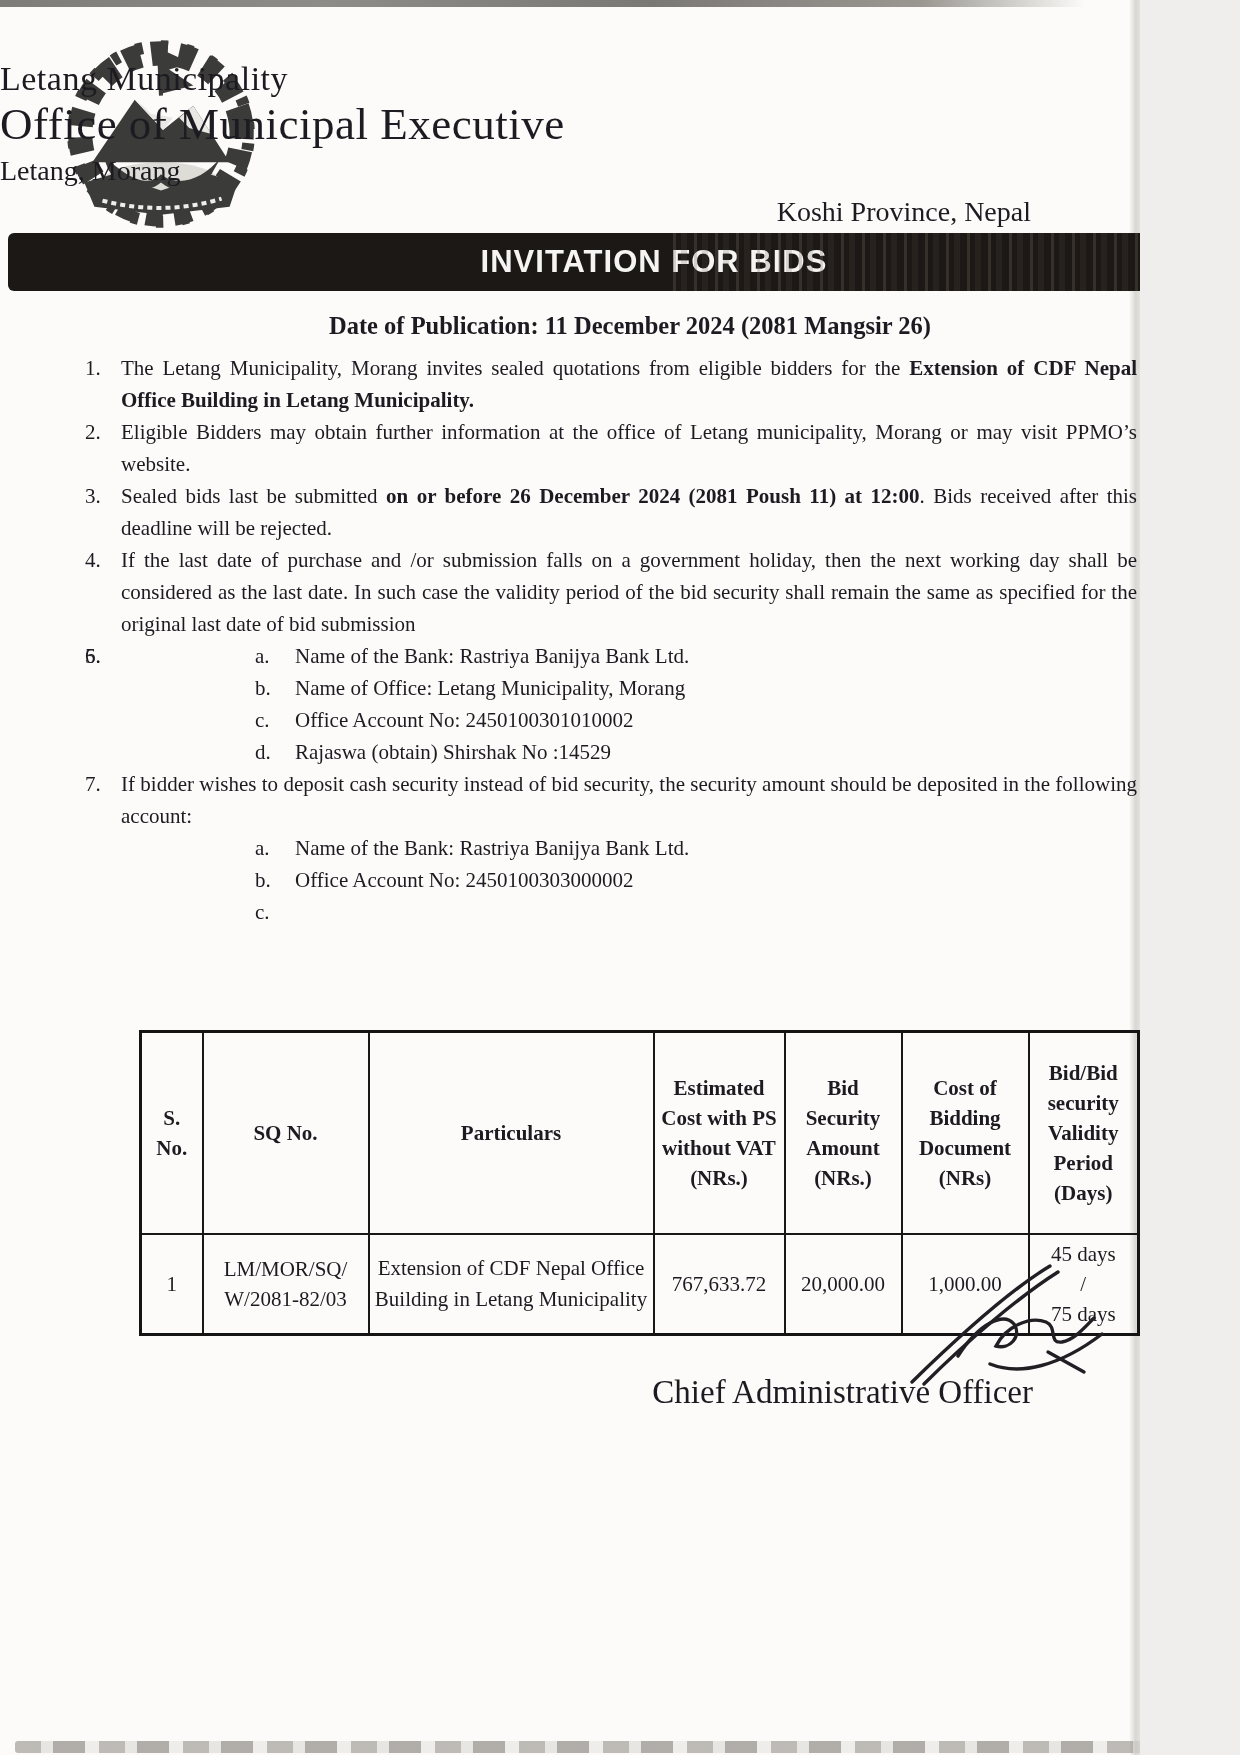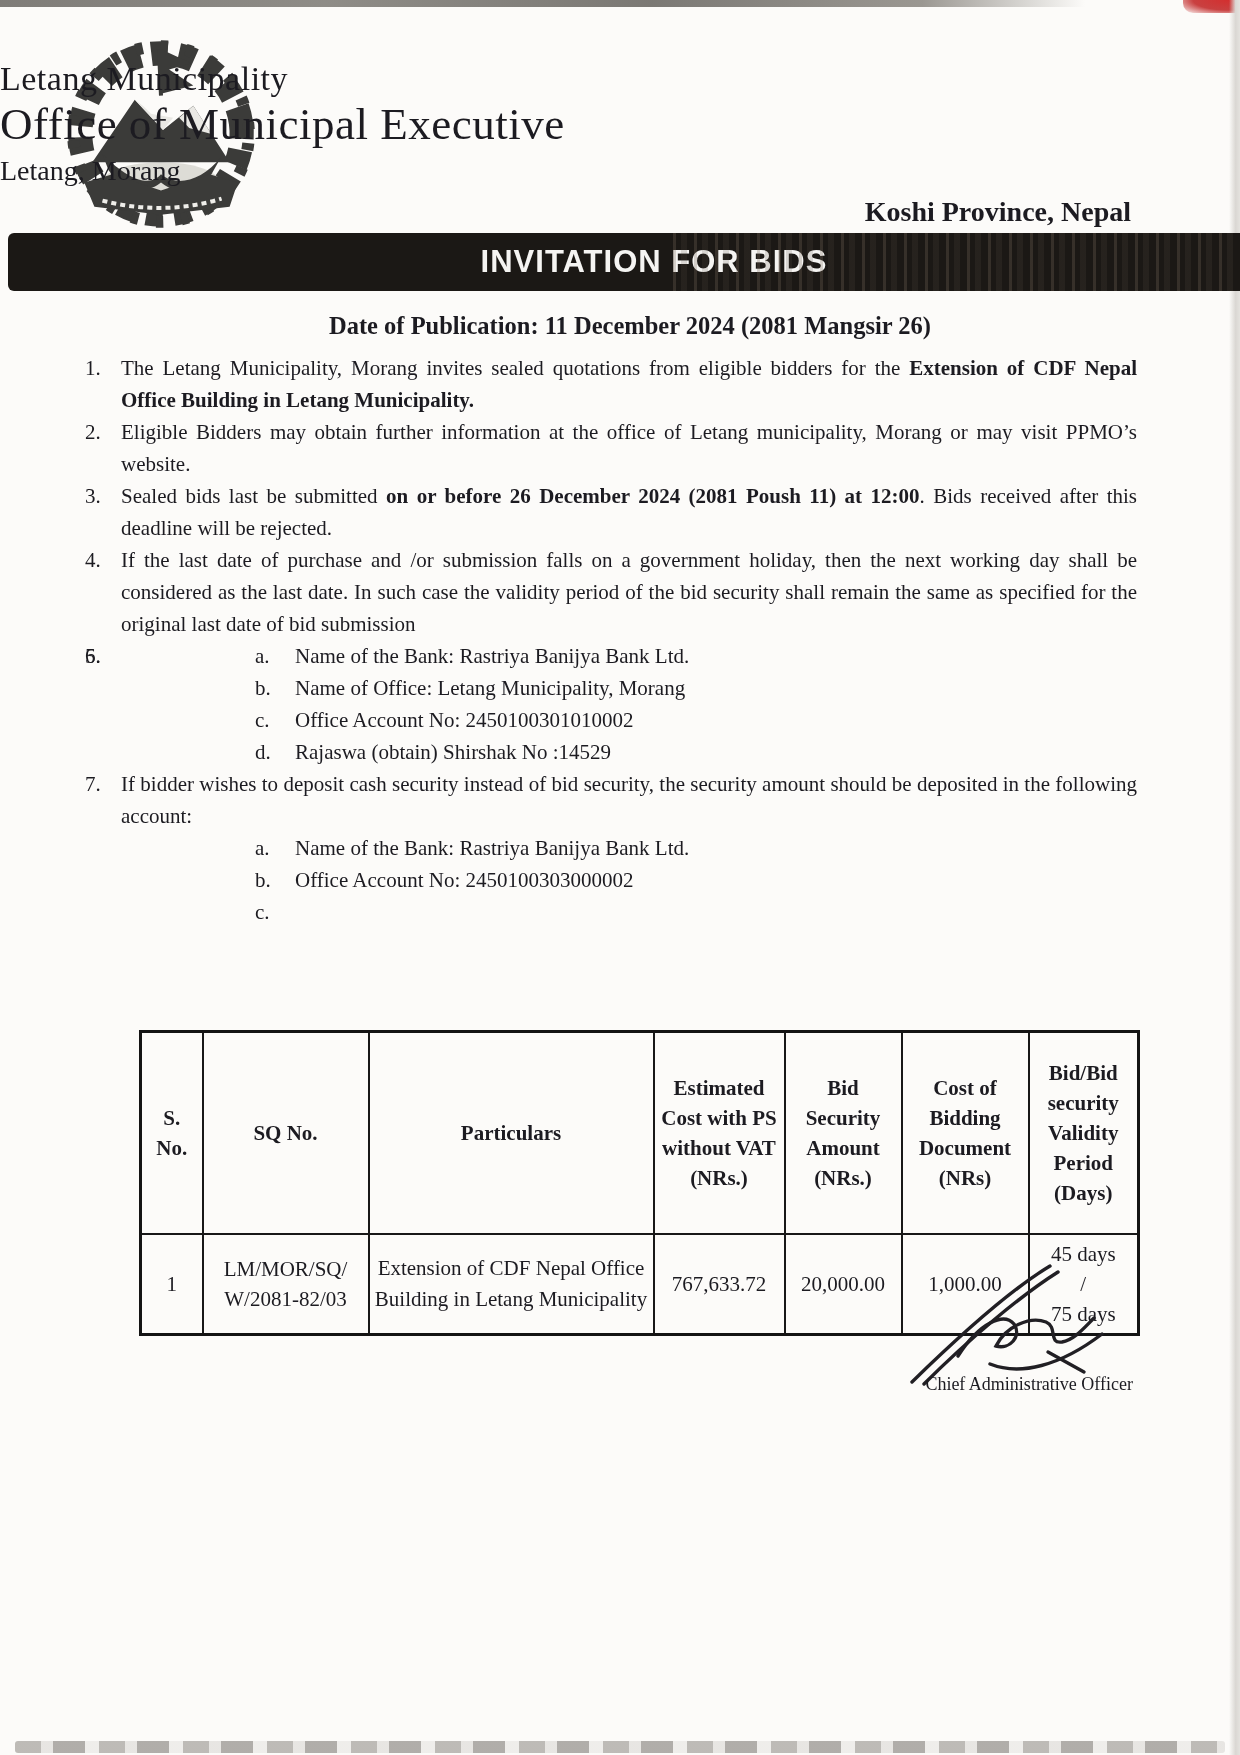--- a/index.html
+++ b/index.html
@@ -1,18 +1,18 @@
 <!DOCTYPE html>
 <html><head>
 <meta charset="utf-8">
 <style>
   html,body{margin:0;padding:0;background:#efeeec;}
   .page{
     position:relative;
-    width:1240px;height:1755px;
+    width:1140px;height:1755px;
     background:#fcfbf9;
     overflow:hidden;
     font-family:"Liberation Serif", serif;
     color:#1c1b21;
   }
   
   .scan-top-strip{
     position:absolute;top:0;left:0;width:1085px;height:7px;
     background:linear-gradient(90deg,#55524d 0%,#6a6761 30%,#504d48 60%,#7a766f 85%,rgba(120,116,110,0) 100%);
     opacity:.75;
@@ -32,21 +32,21 @@
       rgba(110,105,98,.55) 0 26px, rgba(150,145,138,.25) 26px 38px,
       rgba(95,90,84,.6) 38px 70px, rgba(170,166,160,.2) 70px 84px);
     border-radius:3px;
     opacity:.8;
   }
   
   .logo{position:absolute;left:50px;top:32px;width:222px;height:204px;}
   .t1{position:absolute;left:0;top:60px;width:1320px;font-size:34px;letter-spacing:.5px;}
   .t2{position:absolute;left:0;top:98px;width:1320px;font-size:45px;letter-spacing:.5px;}
   .t3{position:absolute;left:0;top:155px;width:1320px;font-size:28px;}
-  .province{position:absolute;top:196px;right:109px;font-size:28px;font-weight:bold;}
+  .province{position:absolute;top:196px;right:109px;font-size:28px;}
   .banner{
     position:absolute;left:8px;top:233px;width:1232px;height:58px;
     background:#1b1815;border-radius:6px 0 0 6px;
     display:flex;align-items:center;justify-content:center;
   }
   .banner::after{ 
     content:"";position:absolute;right:0;top:0;width:46%;height:100%;
     background:repeating-linear-gradient(90deg,
       rgba(125,110,95,.28) 0 3px, rgba(0,0,0,0) 3px 8px,
       rgba(90,80,70,.18) 8px 14px, rgba(0,0,0,0) 14px 21px);
@@ -79,21 +79,21 @@
     padding:4px 5px;overflow:hidden;
   }
   .tbl{border:3px solid #141414;}
   .tbl thead tr{height:202px;}
   .tbl tbody tr{height:96px;}
   .tbl th{font-weight:bold;}
   .pre{white-space:pre-line;}
   .td-part{text-align:left;padding-left:9px;line-height:31px;}
   
   .signature{position:absolute;left:898px;top:1256px;width:220px;height:130px;}
-  .cao{position:absolute;top:1374px;right:107px;font-size:18px;}
+  .cao{position:absolute;top:1374px;right:107px;font-size:33px;}
 </style>
 </head>
 <body>
 
 <div class="page">
 
   <div class="scan-top-strip"></div>
   <div class="scan-red-mark"></div>
   <div class="scan-right-strip"></div>
   <div class="scan-bottom-band"></div>

